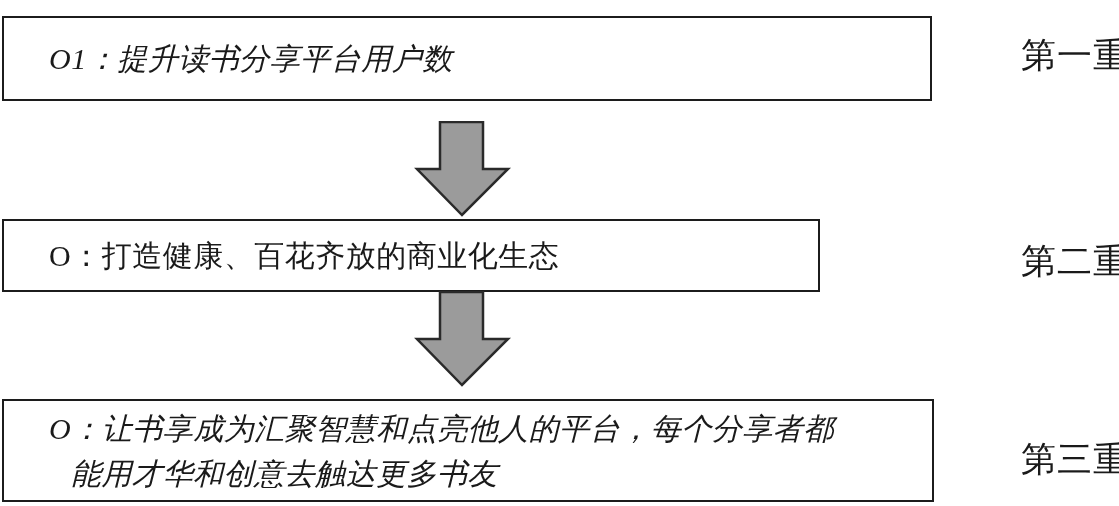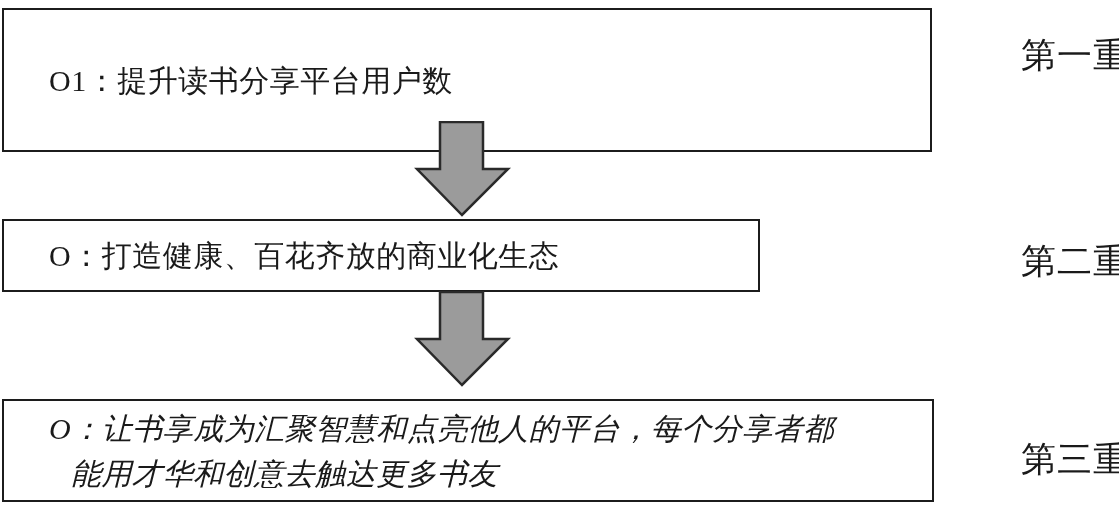--- a/index.html
+++ b/index.html
@@ -34,22 +34,22 @@
     justify-content: center;
     padding-left: 45px;
     padding-right: 8px;
   }
   .obox .line {
     font-size: 30px;
     line-height: 45px;
     white-space: nowrap;
     letter-spacing: 0.5px;
   }
-  #box1 { top: 8px;   width: 930px; height: 144px; }
-  #box2 { top: 219px; width: 758px; height: 73px;  }
+  #box1 { top: 16px;   width: 930px; height: 85px; font-style: italic; }
+  #box2 { top: 219px; width: 818px; height: 73px;  }
   #box3 { top: 399px; width: 932px; height: 103px; font-style: italic; }
   #box3 .line.indent { margin-left: 22px; }
   .side-label {
     position: absolute;
     left: 1021px;
     transform: translateY(-50%);
     font-size: 35px;
     line-height: 34px;
     white-space: nowrap;
     letter-spacing: 1px;

